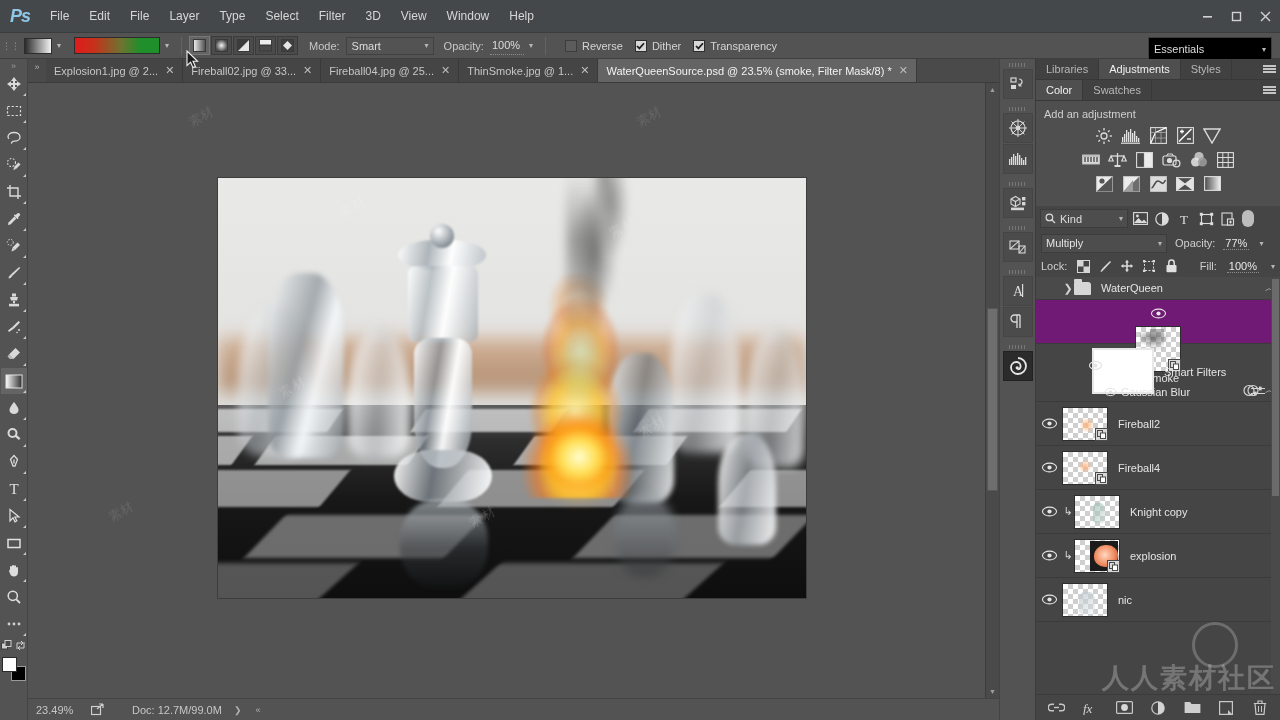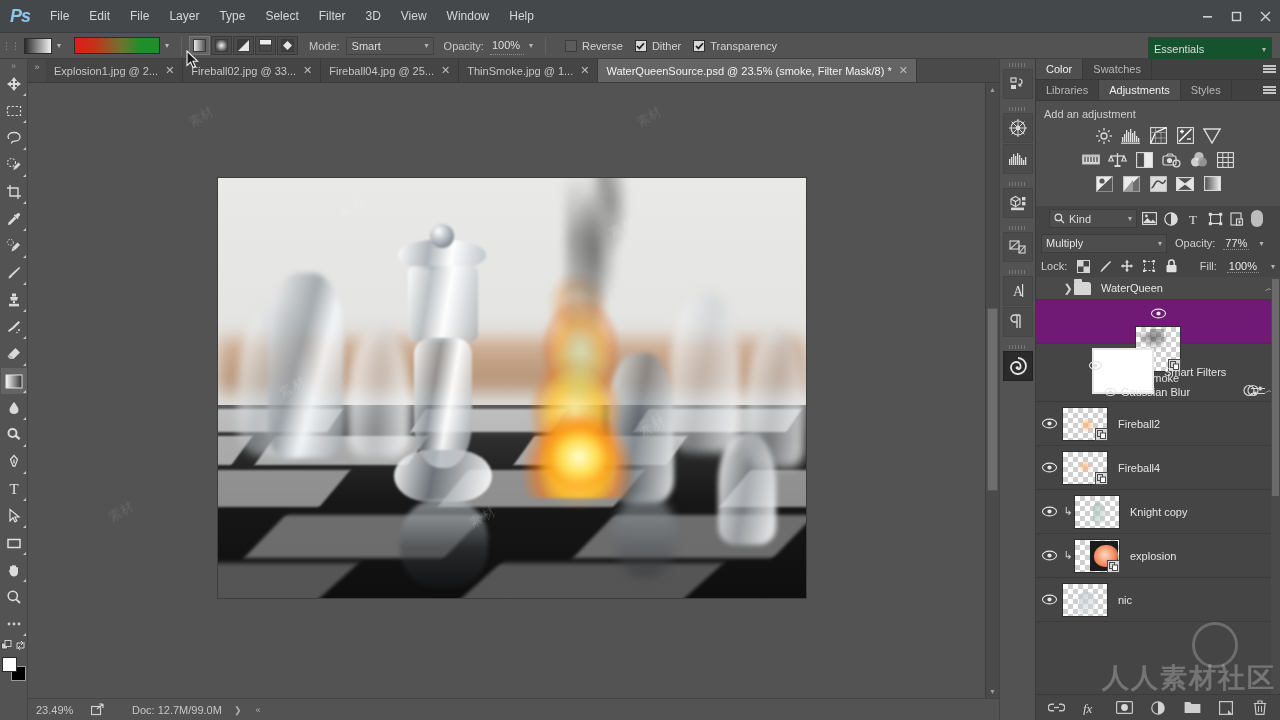--- a/index.html
+++ b/index.html
@@ -77,21 +77,21 @@
   }
   .opt-check { display: flex; align-items: center; margin-left: 12px; }
   .cbox {
     width: 12px; height: 12px; border: 1px solid #2e2e2e; background: #d7d7d7;
     display: flex; align-items: center; justify-content: center; margin-right: 5px;
   }
   .cbox.off { background: #5c5c5c; border-color: #3c3c3c; }
   .cbox svg { display:block; }
   .essentials {
     position: absolute; right: 8px; top: 4px; width: 124px; height: 19px;
-    background: #14532d; border: 1px solid #3d3d3d; display: flex; align-items: center;
+    background: #000000; border: 1px solid #3d3d3d; display: flex; align-items: center;
     padding: 11px 5px; font-size: 11px; color: #ddd;
   }
   .essentials .sel-caret { margin-left: auto; font-size: 8px; color: #b5b5b5; }
 
   
   .mainrow { flex: 1 1 auto; display: flex; min-height: 0; }
 
   
   .toolbar {
     width: 28px; background: #535353; flex: 0 0 28px; display: flex;
@@ -235,21 +235,21 @@
   .pmenu { margin-left: auto; width: 22px; display:flex;align-items:center;justify-content:center;}
   .pmenu i { display:block; width:13px; height:9px;
      background: repeating-linear-gradient(180deg,#c5c5c5 0 1.5px, transparent 1.5px 3px); }
 
   .adjust-body { background: #4f4f4f; padding: 6px 0 8px 0; }
   .adjust-title { font-size: 11px; color: #cfcfcf; padding: 1px 0 6px 8px; }
   .adj-row { display:flex; justify-content:center; gap: 7px; margin-bottom: 5px; }
   .adj-icon { width: 20px; height: 19px; display:flex; align-items:center; justify-content:center; }
 
   .layers-panel { flex: 1 1 auto; background: #454545; display:flex; flex-direction:column; min-height:0;}
-  .filterrow { height: 25px; display: flex; align-items: center; padding: 0 13px; gap: 2px; background:#454545;}
+  .filterrow { height: 25px; display: flex; align-items: center; padding: 0 4px; gap: 2px; background:#454545;}
   .kind-select {
     width: 88px; height: 19px; background: #4d4d4d; border: 1px solid #3c3c3c; display:flex;
     align-items:center; padding: 0 4px; font-size: 11px; color:#ddd; position:relative;
   }
   .kind-select .sel-caret { position:absolute; right:4px; font-size:8px; color:#b5b5b5;}
   .filter-icn { width: 20px; height:19px; display:flex; align-items:center; justify-content:center;}
   .toggle-pill { width:12px;height:17px;border-radius:6px;background:#bdbdbd; margin-left:2px;}
 
   .blendrow { height: 24px; display:flex; align-items:center; padding: 0 5px; gap:4px;}
   .blend-select {
@@ -823,31 +823,31 @@
         <svg width="22" height="22">
             <path d="M11,3 C15.4,3 19,6.6 19,11 C19,15.4 15.4,19 11,19 C7.2,19 4,16 4,12.4 C4,9.3 6.4,7 9.3,7 C11.7,7 13.6,8.9 13.6,11.2 C13.6,13 12.2,14.4 10.5,14.4" fill="none" stroke="#e6e6e6" stroke-width="1.8"></path>
             <circle cx="10.2" cy="12.8" r="1.6" fill="#e6e6e6"></circle>
           </svg>
       </div>
     </div>
 
     <div class="panels">
 
       <div class="panel-tabs">
-        <div class="ptab active">Color</div>
-        <div class="ptab">Swatches</div>
-        <div class="pmenu">
-            <i></i>
-          </div>
-      </div>
-
-      <div class="panel-tabs">
         <div class="ptab">Libraries</div>
         <div class="ptab active">Adjustments</div>
         <div class="ptab">Styles</div>
+        <div class="pmenu">
+            <i></i>
+          </div>
+      </div>
+
+      <div class="panel-tabs">
+        <div class="ptab active">Color</div>
+        <div class="ptab">Swatches</div>
         <div class="pmenu">
             <i></i>
           </div>
       </div>
 
       <div class="adjust-body">
         <div class="adjust-title">Add an adjustment</div>
 
         <div class="adj-row">
           <div class="adj-icon">

